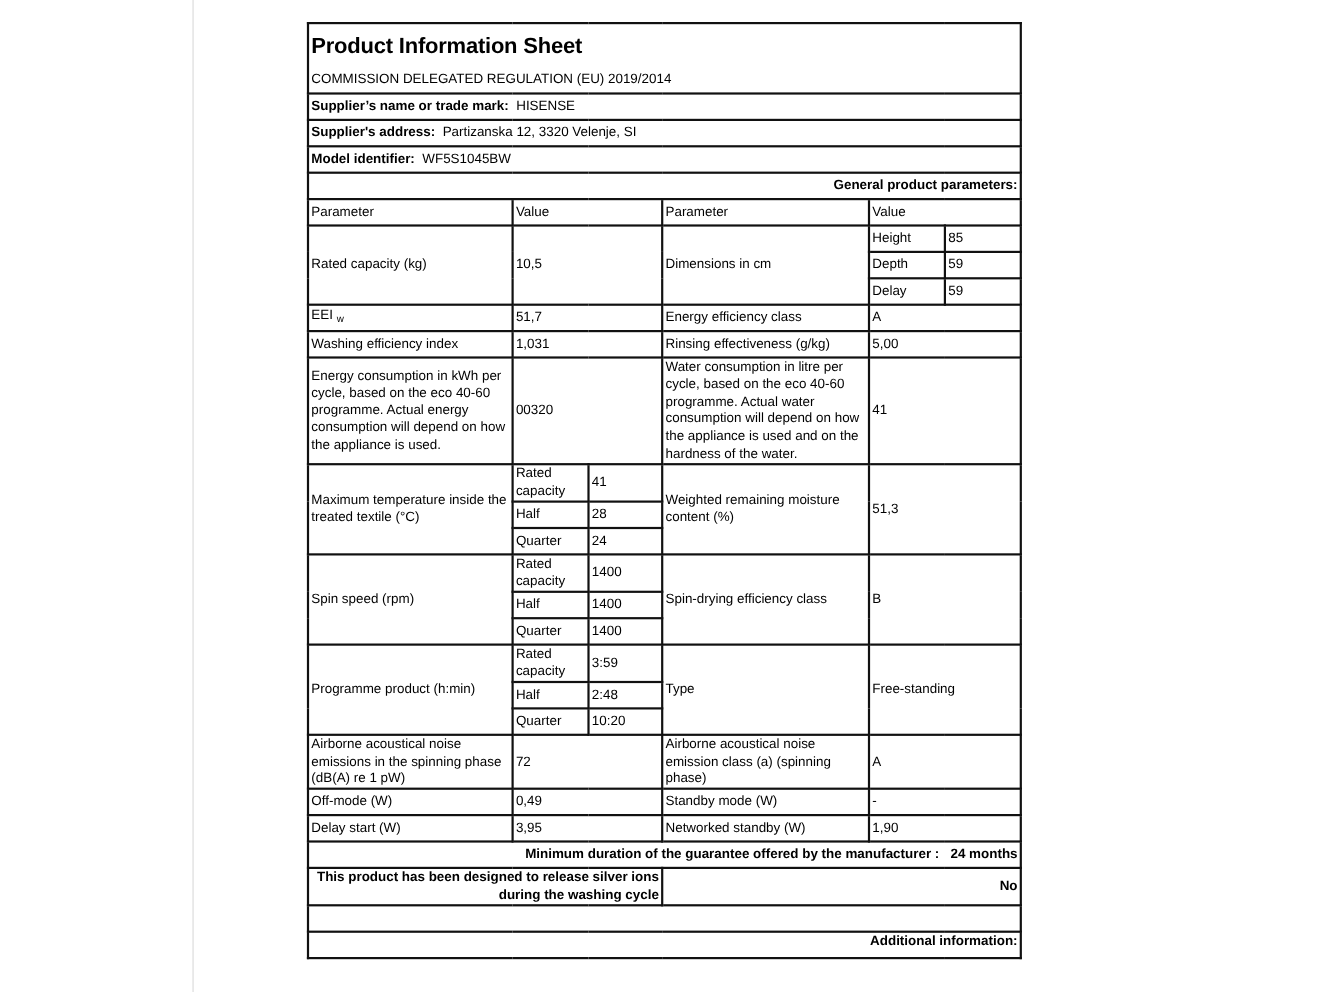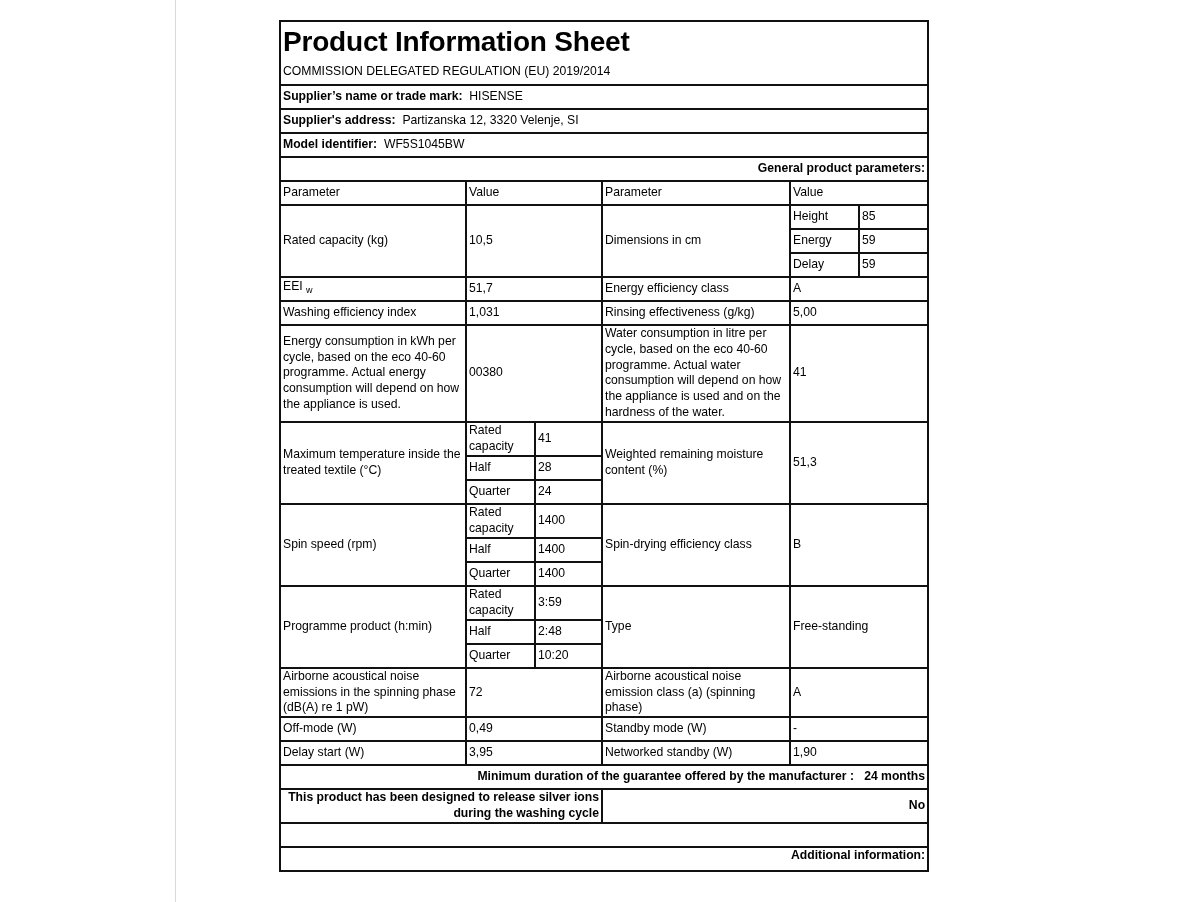--- a/index.html
+++ b/index.html
@@ -5,21 +5,21 @@
   html, body { margin:0; padding:0; background:#ffffff; }
   body { width:1200px; height:902px; overflow:hidden; position:relative;
          font-family:"Liberation Sans", sans-serif; color:#000; }
   .page-edge { position:absolute; left:175px; top:0; width:1px; height:902px; background:#d9d9d9; }
   .sheet { position:absolute; left:279px; top:20px; width:648px; }
   table { border-collapse:collapse; width:648px; table-layout:fixed; }
   td { border:2px solid #111; padding:0 2px; font-size:12.2px; line-height:15.8px; vertical-align:middle; }
   .c { text-align:left; }
   .b { font-weight:bold;text-align:right; }
   .title-cell { border-bottom:none; padding-top:2px; }
-  .title { font-size:28px; font-weight:bold; line-height:36px; letter-spacing:-0.2px; }
+  .title { font-size:20px; font-weight:bold; line-height:36px; letter-spacing:-0.2px; }
   .reg-cell { border-top:none; height:24px; }
   .h24 { height:22px; }
   .sub { font-size:9px; vertical-align:-3px; }
 </style>
 </head>
 <body>
 
 <div class="page-edge"></div>
 
 <div class="sheet">
@@ -70,21 +70,21 @@
   </tr>
 
   <tr>
     <td rowspan="3">Rated capacity (kg)</td>
     <td rowspan="3" colspan="2" class="c">10,5</td>
     <td rowspan="3">Dimensions in cm</td>
     <td class="c h24">Height</td>
     <td class="c">85</td>
   </tr>
   <tr>
-    <td class="c h24">Energy</td>
+    <td class="c h24">Depth</td>
     <td class="c">59</td>
   </tr>
   <tr>
     <td class="c h24">Delay</td>
     <td class="c">59</td>
   </tr>
 
   <tr>
     <td class="h24">
       <span>EEI</span>
@@ -95,21 +95,21 @@
     <td colspan="2" class="c">A</td>
   </tr>
   <tr>
     <td class="h24">Washing efficiency index</td>
     <td colspan="2" class="c">1,031</td>
     <td>Rinsing effectiveness (g/kg)</td>
     <td colspan="2" class="c">5,00</td>
   </tr>
   <tr>
     <td style="height:94px">Energy consumption in kWh per cycle, based on the eco 40-60 programme. Actual energy consumption will depend on how the appliance is used.</td>
-    <td colspan="2" class="c">00380</td>
+    <td colspan="2" class="c">00320</td>
     <td>Water consumption in litre per cycle, based on the eco 40-60 programme. Actual water consumption will depend on how the appliance is used and on the hardness of the water.</td>
     <td colspan="2" class="c">41</td>
   </tr>
 
   <tr>
     <td rowspan="3">Maximum temperature inside the treated textile (°C)</td>
     <td class="c" style="height:32px">Rated capacity</td>
     <td class="c">41</td>
     <td rowspan="3">Weighted remaining moisture content (%)</td>
     <td rowspan="3" colspan="2" class="c">51,3</td>

